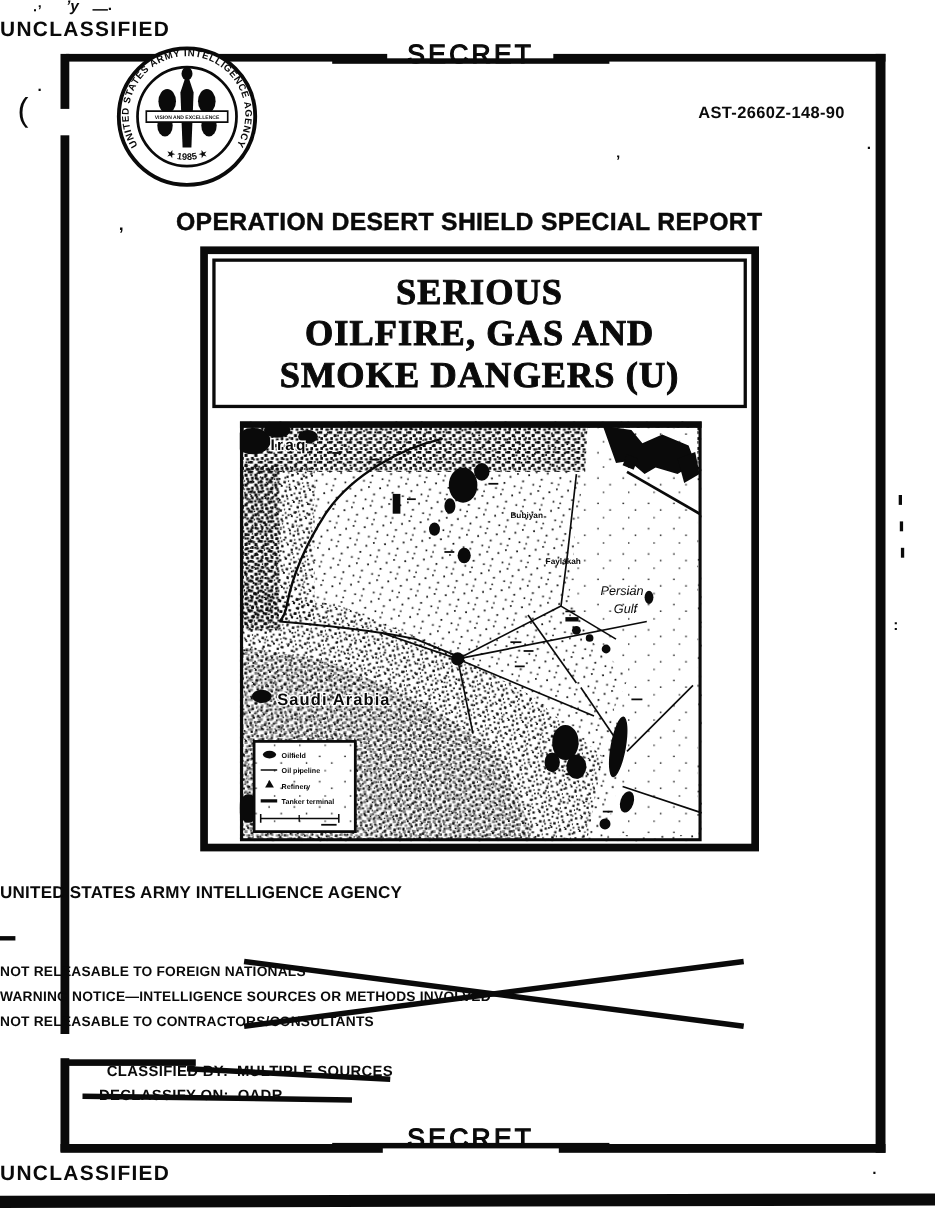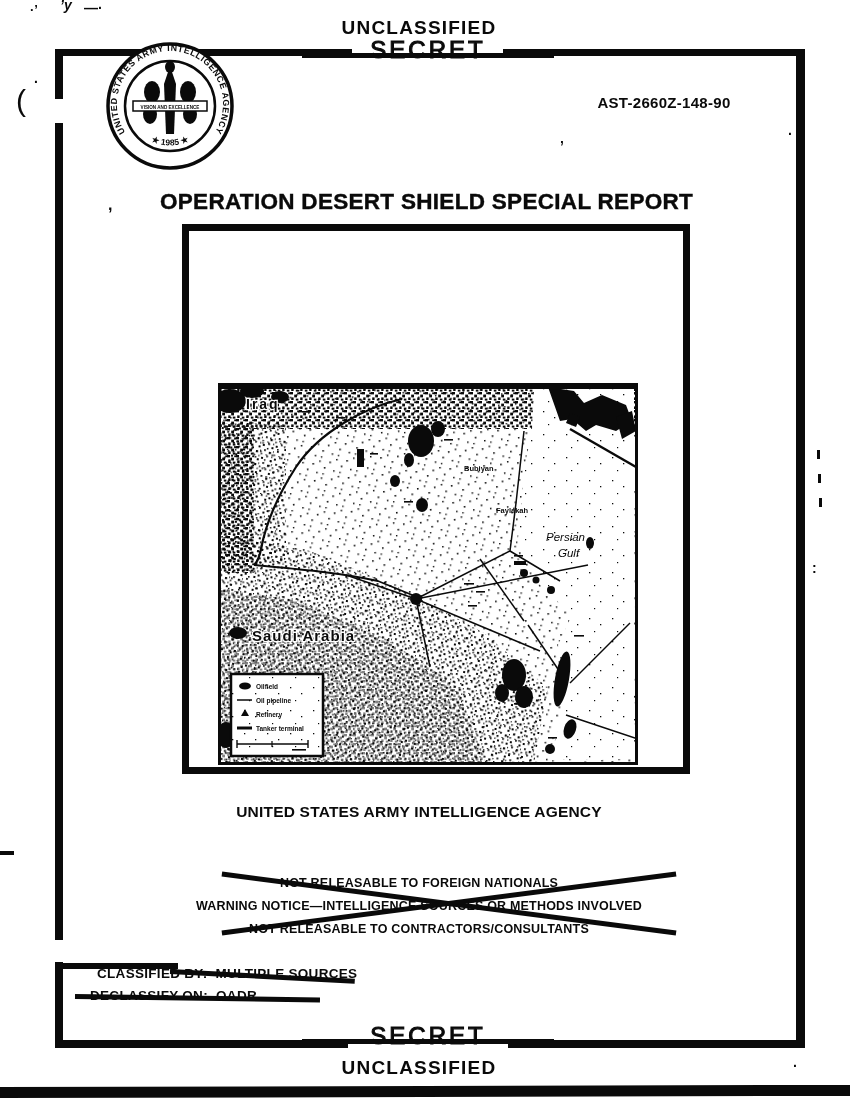--- a/index.html
+++ b/index.html
@@ -1,26 +1,26 @@
 <!DOCTYPE html>
 <html><head>
 <meta charset="utf-8">
 <style>
   html,body{margin:0;padding:0;background:#e8e8e8;}
   .page{position:relative;width:850px;height:1103px;background:#ffffff;overflow:hidden;
         font-family:"Liberation Sans",sans-serif;color:#0a0a0a;}
   .abs{position:absolute;}
   .bar{position:absolute;background:#0a0a0a;}
-  .center-line{position:absolute;left:0;right:12px;text-align:center;}
+  .center-line{position:absolute;left:0;right:12px;}
   .uncl{font-size:19px;font-weight:700;letter-spacing:1.2px;}
   .stamp-wrap{position:absolute;width:200px;text-align:center;}
   .stamp-text{position:relative;font-size:24px;font-weight:400;letter-spacing:3px;
               -webkit-text-stroke:1.1px #0a0a0a;}
   .stamp-strike{position:absolute;left:-26px;right:-26px;top:17px;height:5px;background:#0a0a0a;}
-  .docid{position:absolute;left:560px;top:93px;width:208px;text-align:center;
+  .docid{position:absolute;left:560px;top:93px;width:208px;text-align:right;
          font-size:15px;font-weight:700;line-height:19px;letter-spacing:0.3px;}
   .kicker{position:absolute;left:160px;top:189px;width:550px;text-align:left;
           font-size:22.5px;font-weight:700;letter-spacing:0.3px;-webkit-text-stroke:0.4px #0a0a0a;}
   .outer-box{position:absolute;left:182px;top:224px;width:494px;height:536px;border:7px solid #0a0a0a;}
   .title-box{position:absolute;left:4px;top:4px;right:4px;height:121px;border:3px solid #0a0a0a;
              text-align:center;padding-top:9px;font-family:"Liberation Serif",serif;
              font-weight:700;font-size:33px;line-height:38px;letter-spacing:1px;
              -webkit-text-stroke:0.9px #0a0a0a;}
   .map-holder{position:absolute;left:29px;top:152px;}
   .pub{font-size:15.5px;font-weight:700;letter-spacing:0.2px;}
@@ -93,20 +93,25 @@
     </g>
   </svg>
 
   <div class="docid">
     <div>AST-2660Z-148-90</div>
   </div>
 
   <div class="kicker">OPERATION DESERT SHIELD SPECIAL REPORT</div>
 
   <div class="outer-box">
+    <div class="title-box">
+      <div>SERIOUS</div>
+      <div>OILFIRE, GAS AND</div>
+      <div>SMOKE DANGERS (U)</div>
+    </div>
 
     <div class="map-holder">
       <svg width="420" height="382" viewBox="0 0 420 382">
         <defs>
           <pattern id="pkA" width="9" height="9" patternUnits="userSpaceOnUse">
             <rect x="0" y="0" width="3" height="2.4" fill="#0a0a0a"></rect>
             <rect x="4.2" y="2.6" width="2.8" height="2.8" fill="#0a0a0a"></rect>
             <rect x="7.2" y="0.4" width="1.8" height="1.8" fill="#0a0a0a"></rect>
             <rect x="1.2" y="5.4" width="2.4" height="2.6" fill="#0a0a0a"></rect>
             <rect x="5.8" y="6.6" width="2.6" height="2" fill="#0a0a0a"></rect>

